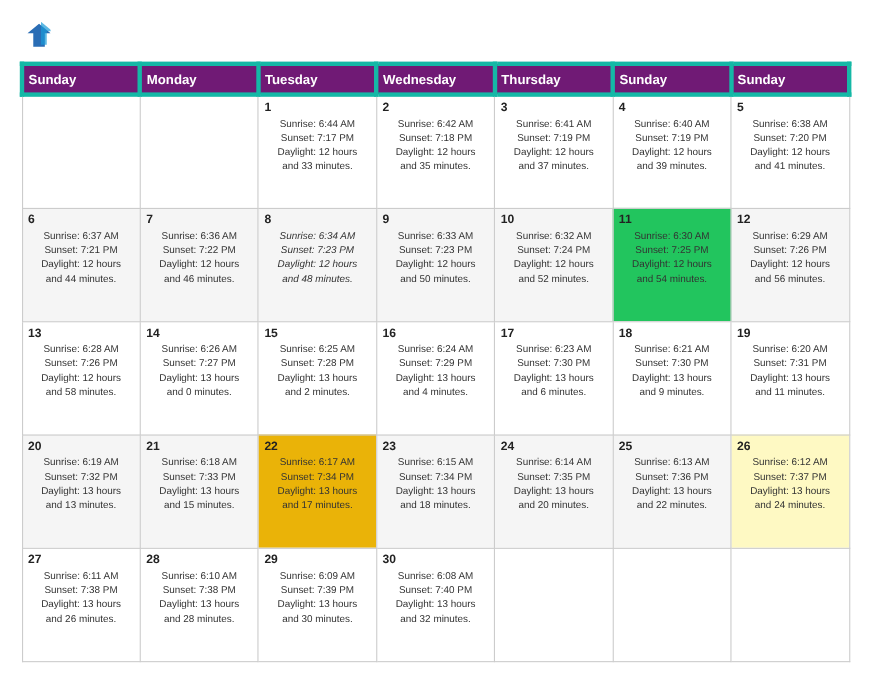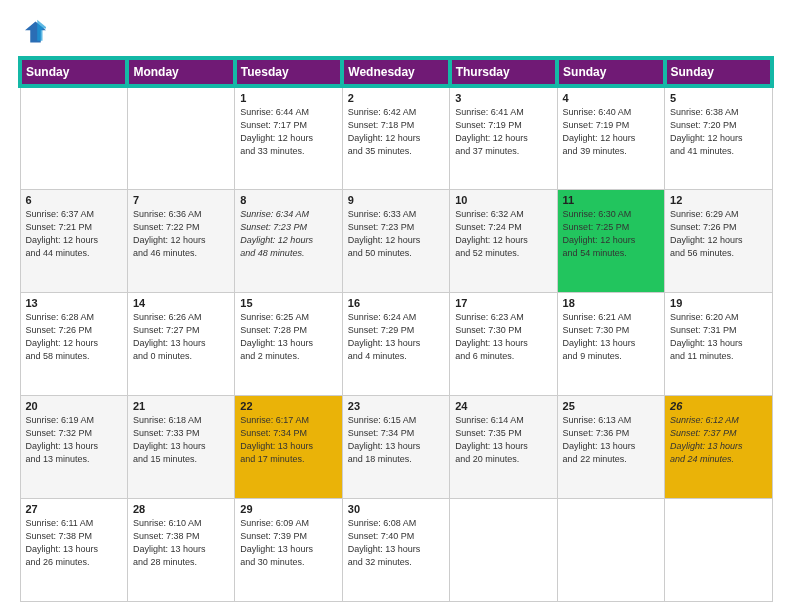--- a/index.html
+++ b/index.html
@@ -85,20 +85,21 @@
     .day-number {
       font-size: 11px;
       font-weight: bold;
       color: #222;
       margin-bottom: 2px;
     }
     .day-info {
       font-size: 9px;
       color: #333;
       line-height: 1.45;
+      text-align: center;
     }
     .empty-cell {
       background: #fff !important;
     }
   </style>
 </head>
 <body>
 
 <div class="page">
   <div class="header">
@@ -308,21 +309,21 @@
 Daylight: 13 hours
 and 20 minutes.</div>
           </td>
           <td style="background: rgb(245, 245, 245);">
             <div class="day-number">25</div>
             <div class="day-info" style="white-space: pre-line;">Sunrise: 6:13 AM
 Sunset: 7:36 PM
 Daylight: 13 hours
 and 22 minutes.</div>
           </td>
-          <td style="background: #eab308; font-style: italic;">
+          <td style="background: #fef9c3;">
             <div class="day-number">26</div>
             <div class="day-info" style="white-space: pre-line;">Sunrise: 6:12 AM
 Sunset: 7:37 PM
 Daylight: 13 hours
 and 24 minutes.</div>
           </td>
         </tr>
         <tr>
           <td>
             <div class="day-number">27</div>

